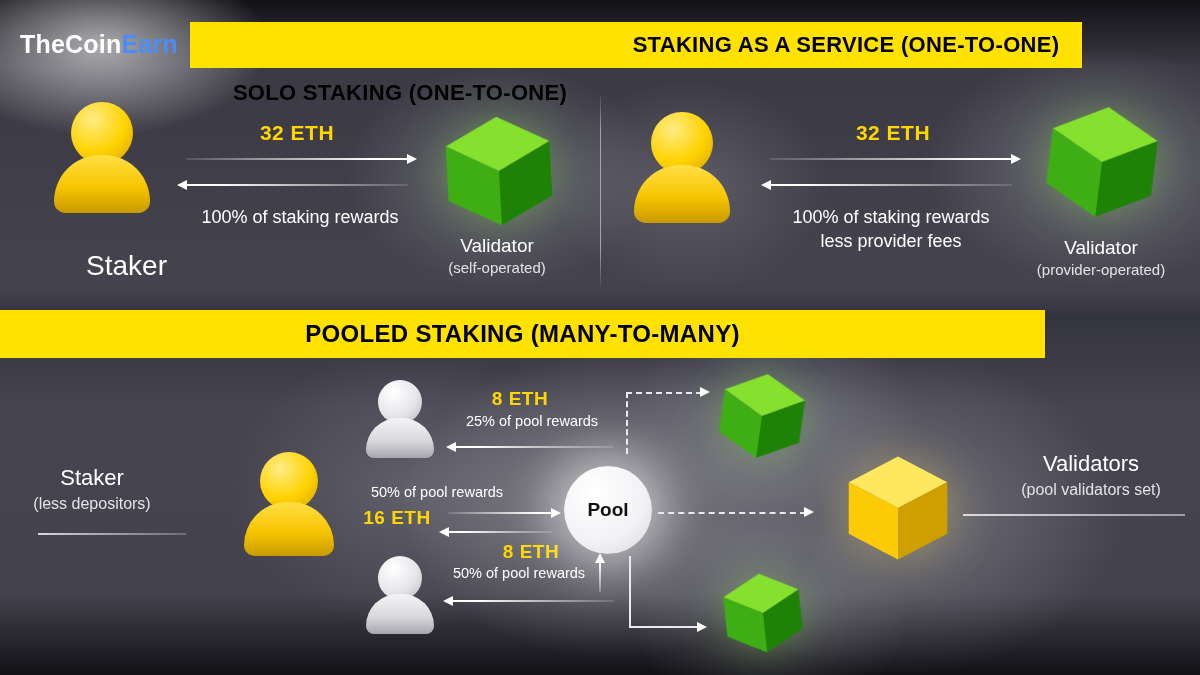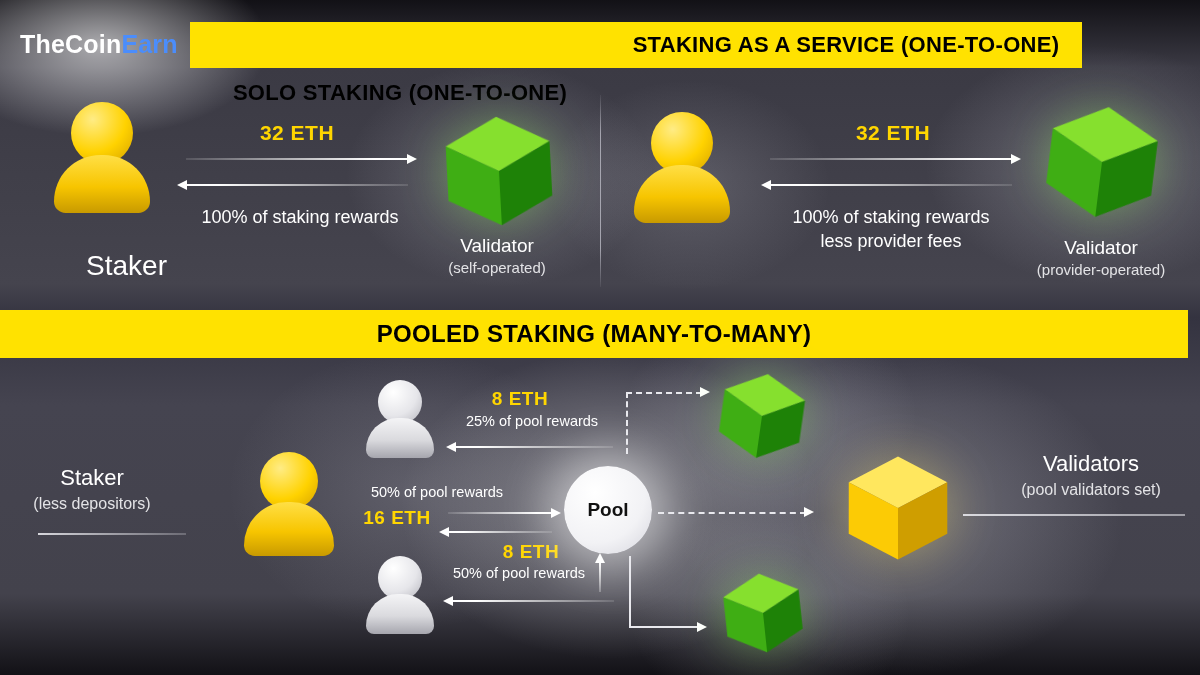--- a/index.html
+++ b/index.html
@@ -22,21 +22,21 @@
   .eth{ color:#ffd600; font-weight:800; font-size:21px; letter-spacing:0.5px; }
   .sub{ color:#e3e3e6; }
 
   
   .banner{ position:absolute; background:#ffe200; }
   #banner-top{ left:190px; top:22px; width:892px; height:46px; }
   #banner-top span{ position:absolute; top:0; height:46px; line-height:46px; color:#000;
     font-weight:800; font-size:22px; letter-spacing:0.3px; text-align:center; }
   #banner-solo{ left:0; width:420px;margin-top:48px; }
   #banner-saas{ left:420px; width:472px; }
-  #banner-pooled{ left:0; top:310px; width:1188px; height:48px; line-height:48px;
+  #banner-pooled{ left:0; top:310px; width:1045px; height:48px; line-height:48px;
     color:#000; font-weight:800; font-size:24px; text-align:center; letter-spacing:0.3px; }
 
   
   #logo{ position:absolute; left:20px; top:30px; font-size:25px; font-weight:800; letter-spacing:0.2px; }
   #logo .p1{ color:#fff; }
   #logo .p2{ color:#4b8dfb; }
 
   
   .person{ position:absolute; display:flex; flex-direction:column; align-items:center; }
   .person .head{ border-radius:50%; }

